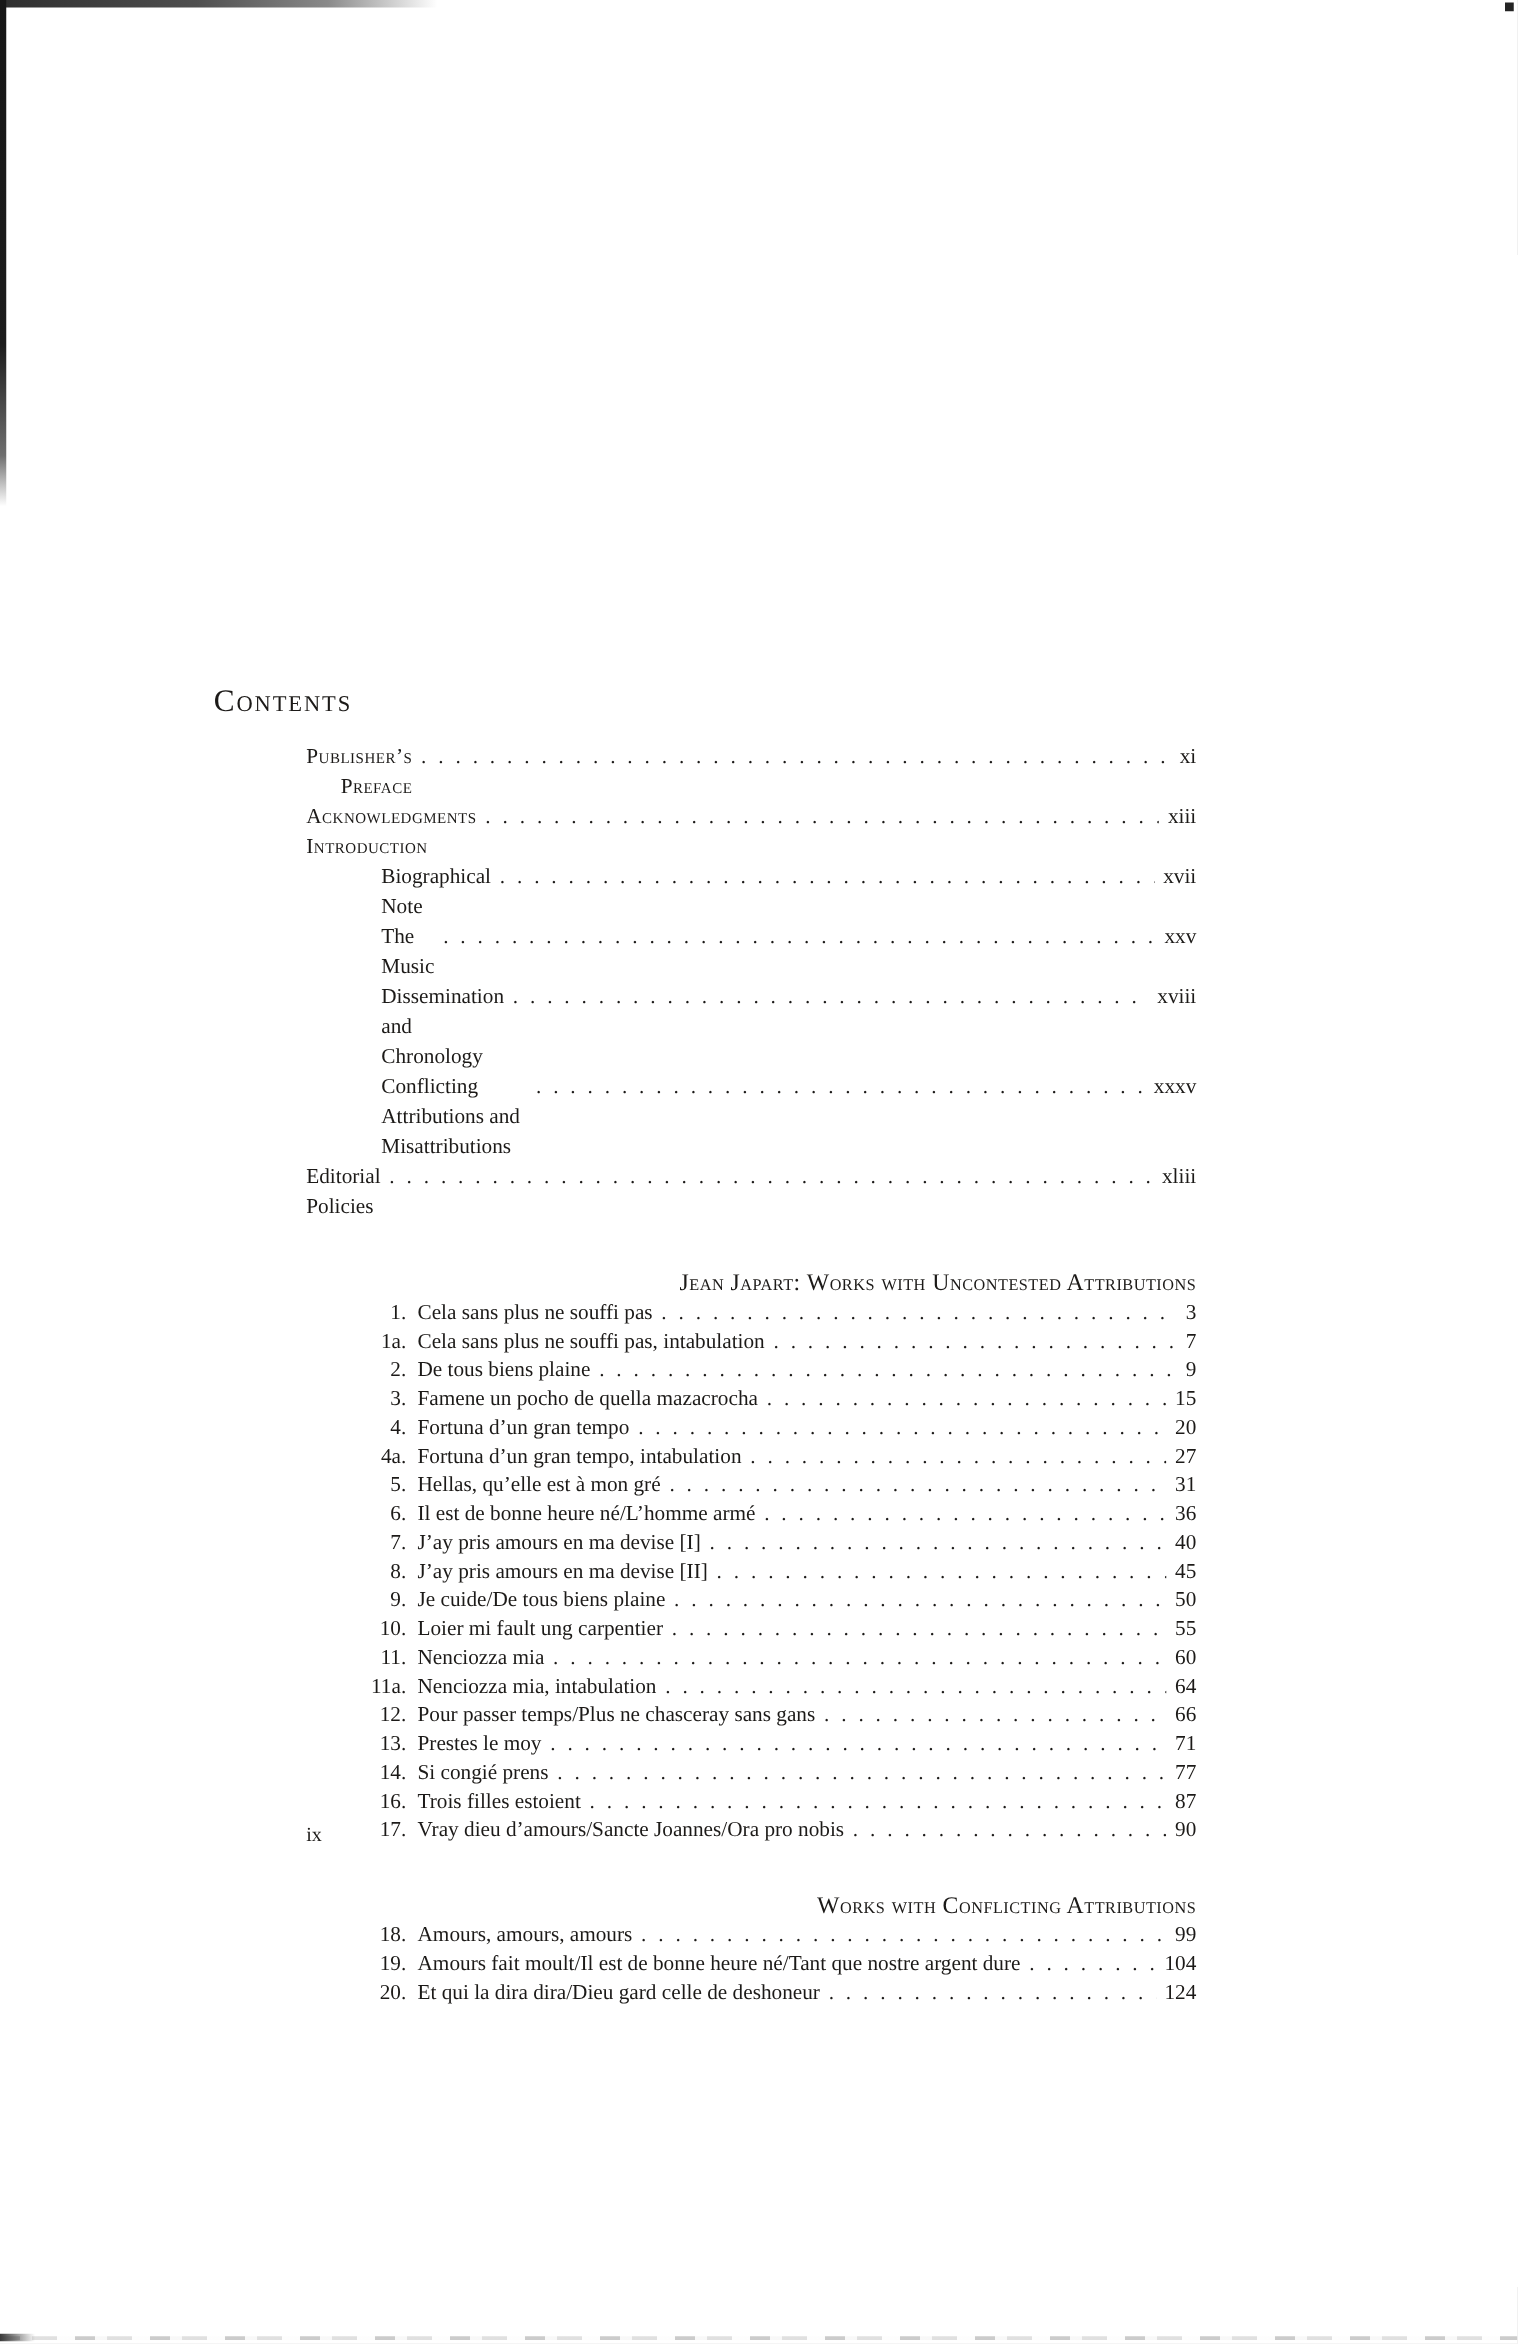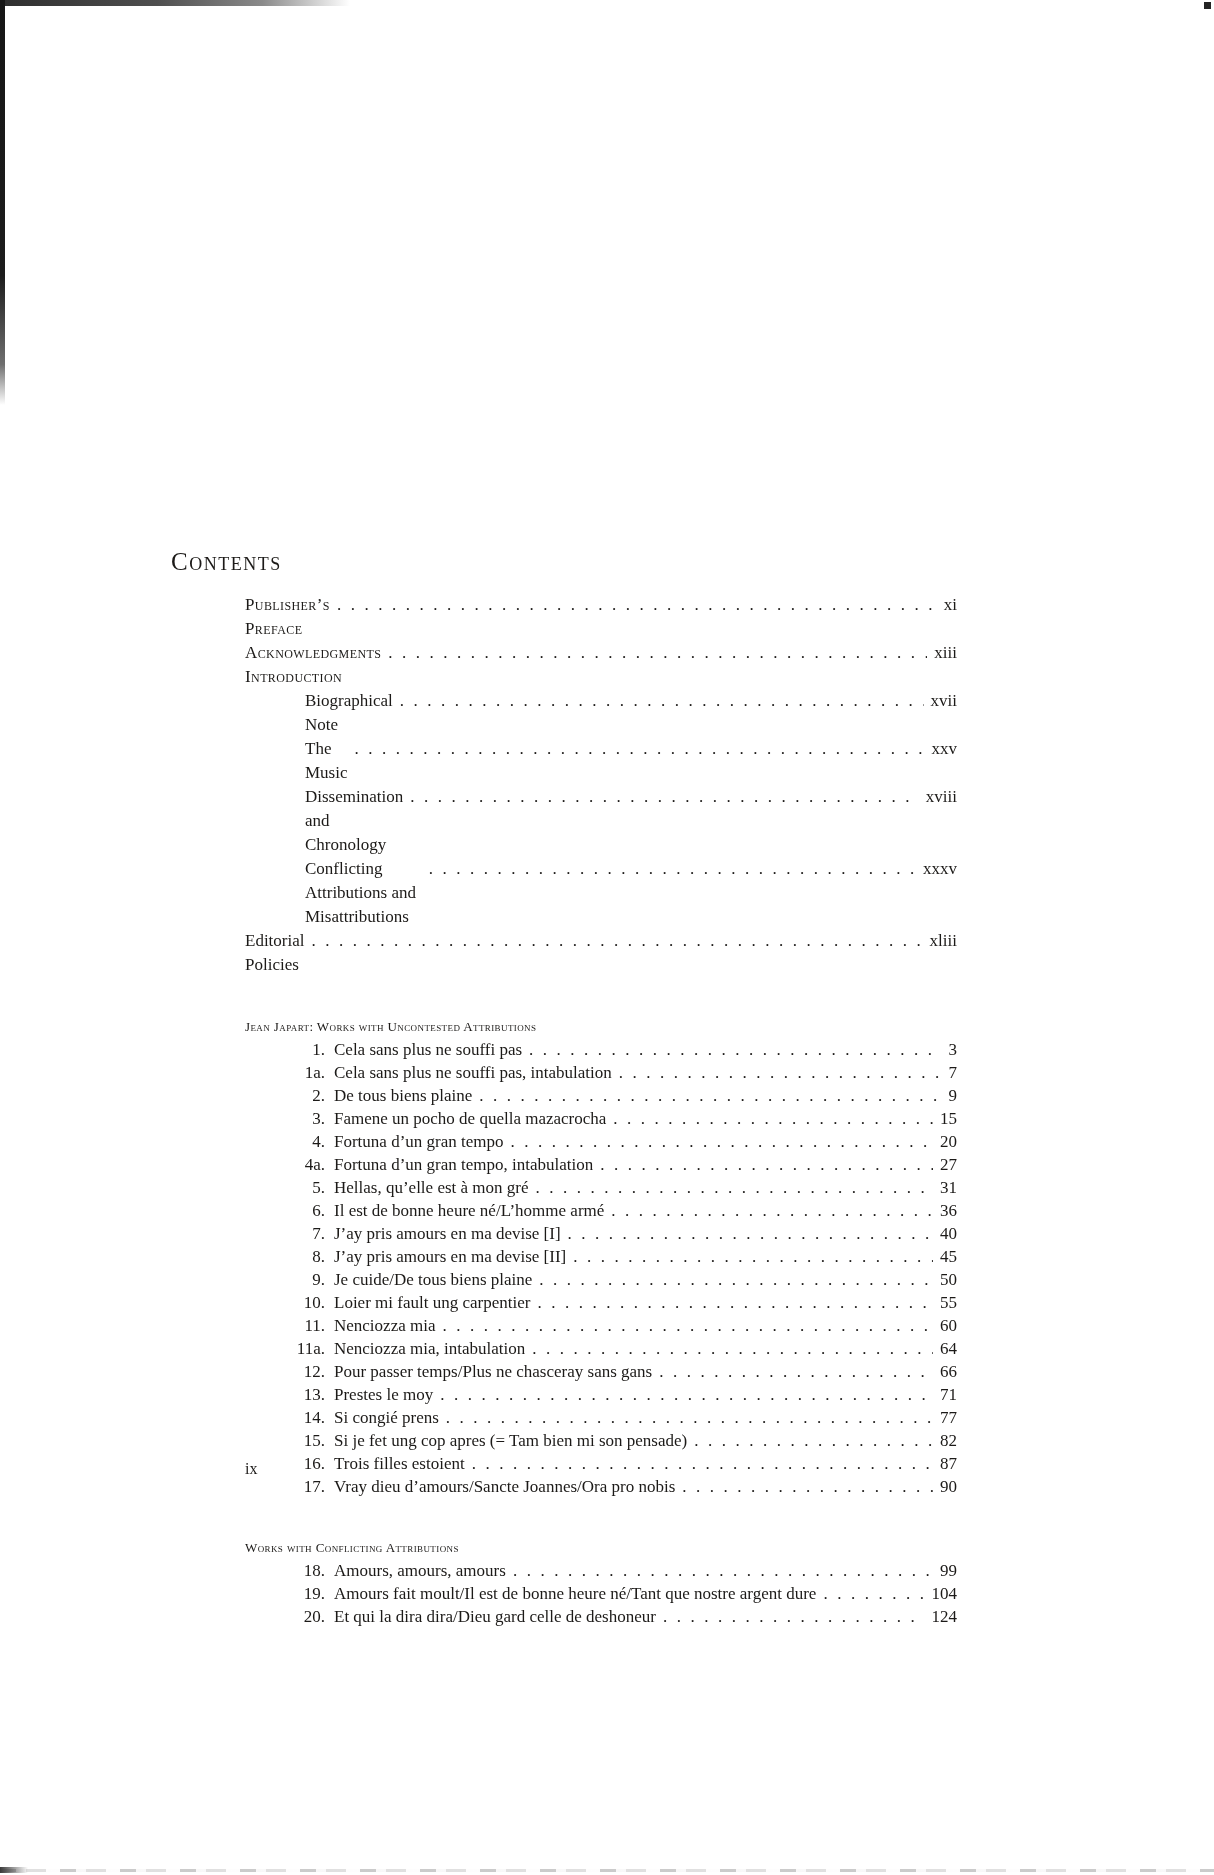--- a/index.html
+++ b/index.html
@@ -43,37 +43,37 @@
     font-variant: small-caps;
     font-weight: 400;
     font-size: 25px;
     letter-spacing: 1.5px;
     position: relative;
     left: -74px;
     margin: 0 0 17px 0;
   }
 
   .toc-row { display: flex; align-items: baseline; font-size: 17px; line-height: 24px; }
-  .sc { font-variant: small-caps; letter-spacing: .4px; }
+  .sc { font-variant: small-caps; letter-spacing: .4px; text-align: right; }
   .indent-1 { padding-left: 60px; }
 
   .leader {
     flex: 1 1 auto; min-width: 0;
     overflow: hidden; white-space: nowrap;
     margin: 0 7px;
   }
   .leader::after {
     content: "...........................................................................................";
     letter-spacing: 9.5px;
   }
   .pg { white-space: nowrap; }
 
   .sections-wrap { margin-top: 15px; }
   .section + .section { margin-top: 9px; }
-  .section-heading { font-size: 13px; line-height: 23px; margin-top: 38px; }
+  .section-heading { font-size: 19px; line-height: 23px; margin-top: 38px; }
   .item-row { display: flex; align-items: baseline; font-size: 17px; line-height: 23px; }
   .num { flex: 0 0 80px; text-align: right; }
   .item-title { margin-left: 9px; white-space: nowrap; }
 
   .footer-page {
     position: absolute; top: 1460px; left: 245px; width: 712px;
     text-align: left; font-size: 16px;
   }
 </style>
 </head>
@@ -232,26 +232,20 @@
     <span class="leader"></span>
     <span class="pg">71</span>
   </div>
             <div class="item-row">
     <span class="num">14.</span>
     <span class="item-title">Si congié prens</span>
     <span class="leader"></span>
     <span class="pg">77</span>
   </div>
             <div class="item-row">
-    <span class="num">15.</span>
-    <span class="item-title">Si je fet ung cop apres (= Tam bien mi son pensade)</span>
-    <span class="leader"></span>
-    <span class="pg">82</span>
-  </div>
-            <div class="item-row">
     <span class="num">16.</span>
     <span class="item-title">Trois filles estoient</span>
     <span class="leader"></span>
     <span class="pg">87</span>
   </div>
             <div class="item-row">
     <span class="num">17.</span>
     <span class="item-title">Vray dieu d’amours/Sancte Joannes/Ora pro nobis</span>
     <span class="leader"></span>
     <span class="pg">90</span>

